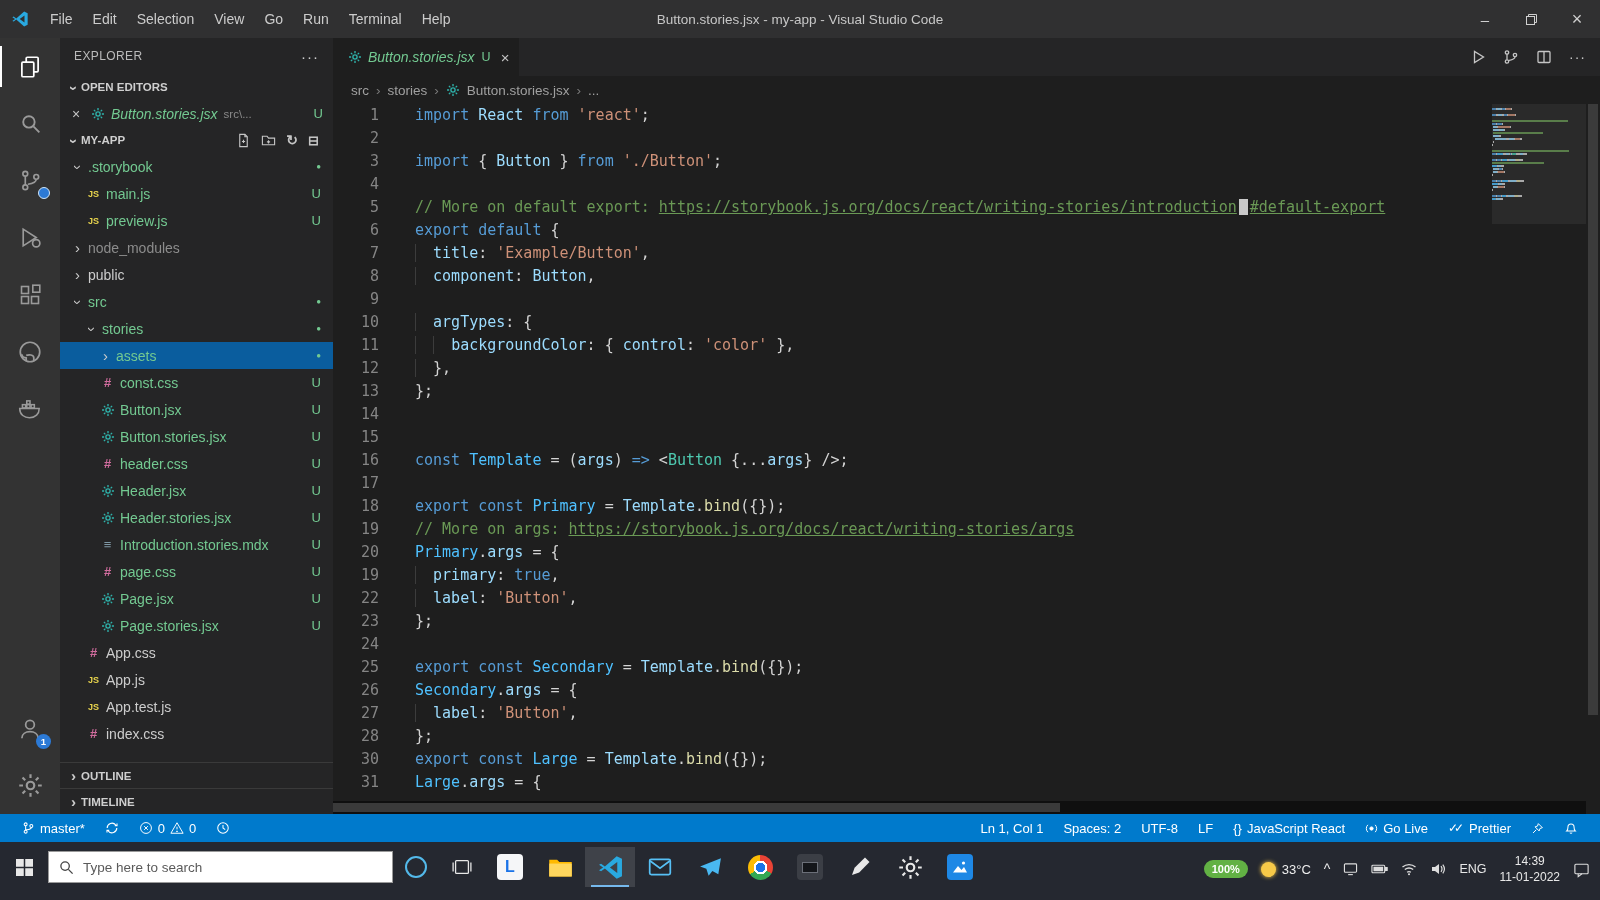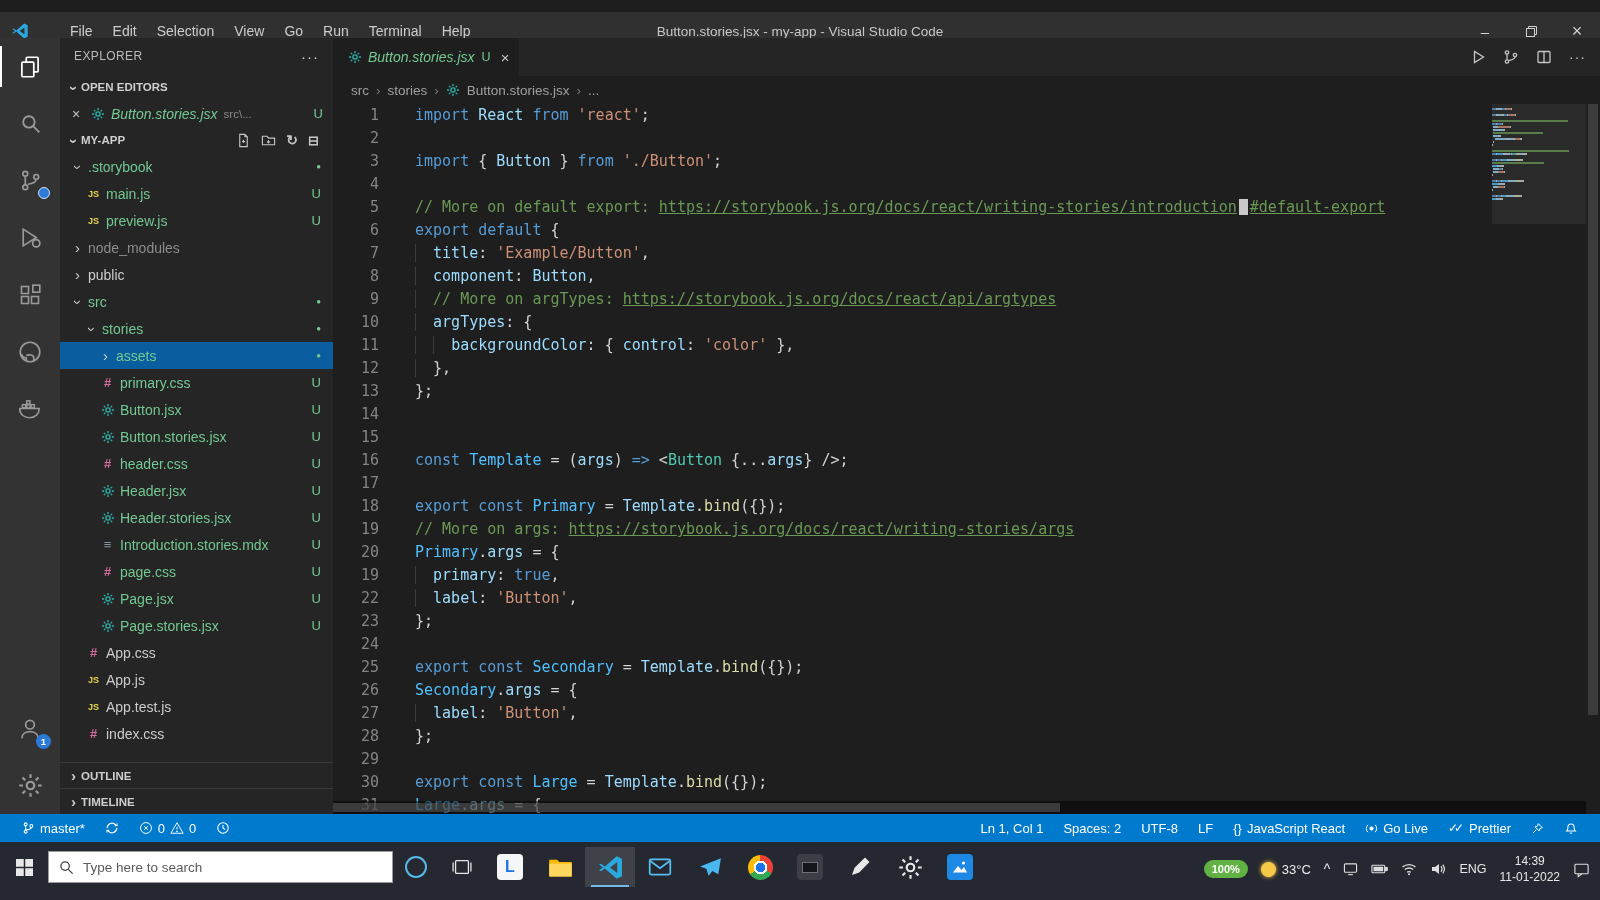--- a/index.html
+++ b/index.html
@@ -5,22 +5,22 @@
   * { box-sizing: border-box; margin: 0; padding: 0; }
   html,body { width:1600px; height:900px; background:#000; }
   .screen {
     position:relative; width:1600px; height:900px; overflow:hidden;
     background:#1e1e1e; font-family:"Liberation Sans", sans-serif; color:#ccc;
     font-size:14px; -webkit-font-smoothing:antialiased;
   }
   svg { display:block; }
 
   
-  .titlebar { position:absolute; top:12px; left:0; width:1600px; height:38px;
-    background:#303031; display:flex; align-items:center;gap:20px; }
+  .titlebar { position:absolute; top:0; left:0; width:1600px; height:38px;
+    background:#303031; display:flex; align-items:center; }
   .tb-logo { width:40px; display:flex; justify-content:center; }
   .menu-item { padding:0 10px; height:38px; display:flex; align-items:center;
     color:#cccccc; font-size:14px; cursor:default; }
   .win-title { position:absolute; left:0; right:0; text-align:center; color:#c7c7c7;
     font-size:13.5px; pointer-events:none; }
   .win-controls { margin-left:auto; display:flex; height:38px; z-index:2; }
   .win-btn { width:46px; height:38px; display:flex; align-items:center; justify-content:center;
     color:#d0d0d0; font-size:15px; }
 
   
@@ -336,21 +336,21 @@
         </div>
         <div class="tree-row selected" style="padding-left: 38px;">
           <span class="chev">›</span>
           <span class="tname green">assets</span>
           <span class="tright">
             <span class="gitdot">●</span>
           </span>
         </div>
         <div class="tree-row" style="padding-left: 38px;">
           <span class="fi fi-css">#</span>
-          <span class="tname green">primary.css</span>
+          <span class="tname green">const.css</span>
           <span class="tright">
             <span class="ubadge">U</span>
           </span>
         </div>
         <div class="tree-row" style="padding-left: 38px;">
           <span class="fi">
             <svg width="14" height="14" viewBox="0 0 16 16" fill="none" stroke="#2FB5AD" stroke-width="1.5">
               <circle cx="8" cy="8" r="2.4"></circle>
               <path d="M8 1.2v2.4M8 12.4v2.4M1.2 8h2.4M12.4 8h2.4M3.3 3.3l1.7 1.7M11 11l1.7 1.7M12.7 3.3 11 5M5 11l-1.7 1.7"></path>
             </svg>
@@ -526,41 +526,40 @@
     <div class="codearea">
       <div id="code-lines">
           <div class="code-line"><span class="gutter">1</span><span class="lcontent"><span class="tok-k">import</span><span class="tok-p"> </span><span class="tok-v">React</span><span class="tok-p"> </span><span class="tok-k">from</span><span class="tok-p"> </span><span class="tok-s">'react'</span><span class="tok-p">;</span></span></div>
           <div class="code-line"><span class="gutter">2</span><span class="lcontent"></span></div>
           <div class="code-line"><span class="gutter">3</span><span class="lcontent"><span class="tok-k">import</span><span class="tok-p"> { </span><span class="tok-v">Button</span><span class="tok-p"> } </span><span class="tok-k">from</span><span class="tok-p"> </span><span class="tok-s">'./Button'</span><span class="tok-p">;</span></span></div>
           <div class="code-line"><span class="gutter">4</span><span class="lcontent"></span></div>
           <div class="code-line"><span class="gutter">5</span><span class="lcontent"><span class="tok-c">// More on default export: </span><span class="tok-l">https://storybook.js.org/docs/react/writing-stories/introduction</span><span class="cursor-box"></span><span class="tok-l">#default-export</span></span></div>
           <div class="code-line"><span class="gutter">6</span><span class="lcontent"><span class="tok-k">export</span><span class="tok-p"> </span><span class="tok-k">default</span><span class="tok-p"> {</span></span></div>
           <div class="code-line"><span class="gutter">7</span><span class="lcontent"><span class="tok-w">  </span><span class="tok-v">title</span><span class="tok-p">: </span><span class="tok-s">'Example/Button'</span><span class="tok-p">,</span></span></div>
           <div class="code-line"><span class="gutter">8</span><span class="lcontent"><span class="tok-w">  </span><span class="tok-v">component</span><span class="tok-p">: </span><span class="tok-v">Button</span><span class="tok-p">,</span></span></div>
-          <div class="code-line"><span class="gutter">9</span><span class="lcontent"><span class="tok-w">  </span><span class="tok-c">// More on argTypes: </span><span class="tok-l">https://storybook.js.org/docs/react/api/argtypes</span></span></div>
+          <div class="code-line"><span class="gutter">9</span></div>
           <div class="code-line"><span class="gutter">10</span><span class="lcontent"><span class="tok-w">  </span><span class="tok-v">argTypes</span><span class="tok-p">: {</span></span></div>
           <div class="code-line"><span class="gutter">11</span><span class="lcontent"><span class="tok-w">    </span><span class="tok-v">backgroundColor</span><span class="tok-p">: { </span><span class="tok-v">control</span><span class="tok-p">: </span><span class="tok-s">'color'</span><span class="tok-p"> },</span></span></div>
           <div class="code-line"><span class="gutter">12</span><span class="lcontent"><span class="tok-w">  </span><span class="tok-p">},</span></span></div>
           <div class="code-line"><span class="gutter">13</span><span class="lcontent"><span class="tok-p">};</span></span></div>
           <div class="code-line"><span class="gutter">14</span><span class="lcontent"></span></div>
           <div class="code-line"><span class="gutter">15</span></div>
           <div class="code-line"><span class="gutter">16</span><span class="lcontent"><span class="tok-k">const</span><span class="tok-p"> </span><span class="tok-V">Template</span><span class="tok-p"> = (</span><span class="tok-v">args</span><span class="tok-p">) </span><span class="tok-k">=&gt;</span><span class="tok-p"> &lt;</span><span class="tok-t">Button</span><span class="tok-p"> {...</span><span class="tok-v">args</span><span class="tok-p">} /&gt;;</span></span></div>
           <div class="code-line"><span class="gutter">17</span><span class="lcontent"></span></div>
           <div class="code-line"><span class="gutter">18</span><span class="lcontent"><span class="tok-k">export</span><span class="tok-p"> </span><span class="tok-k">const</span><span class="tok-p"> </span><span class="tok-V">Primary</span><span class="tok-p"> = </span><span class="tok-v">Template</span><span class="tok-p">.</span><span class="tok-m">bind</span><span class="tok-p">({});</span></span></div>
           <div class="code-line"><span class="gutter">19</span><span class="lcontent"><span class="tok-c">// More on args: </span><span class="tok-l">https://storybook.js.org/docs/react/writing-stories/args</span></span></div>
           <div class="code-line"><span class="gutter">20</span><span class="lcontent"><span class="tok-V">Primary</span><span class="tok-p">.</span><span class="tok-v">args</span><span class="tok-p"> = {</span></span></div>
           <div class="code-line"><span class="gutter">19</span><span class="lcontent"><span class="tok-w">  </span><span class="tok-v">primary</span><span class="tok-p">: </span><span class="tok-b">true</span><span class="tok-p">,</span></span></div>
           <div class="code-line"><span class="gutter">22</span><span class="lcontent"><span class="tok-w">  </span><span class="tok-v">label</span><span class="tok-p">: </span><span class="tok-s">'Button'</span><span class="tok-p">,</span></span></div>
           <div class="code-line"><span class="gutter">23</span><span class="lcontent"><span class="tok-p">};</span></span></div>
           <div class="code-line"><span class="gutter">24</span><span class="lcontent"></span></div>
           <div class="code-line"><span class="gutter">25</span><span class="lcontent"><span class="tok-k">export</span><span class="tok-p"> </span><span class="tok-k">const</span><span class="tok-p"> </span><span class="tok-V">Secondary</span><span class="tok-p"> = </span><span class="tok-v">Template</span><span class="tok-p">.</span><span class="tok-m">bind</span><span class="tok-p">({});</span></span></div>
           <div class="code-line"><span class="gutter">26</span><span class="lcontent"><span class="tok-V">Secondary</span><span class="tok-p">.</span><span class="tok-v">args</span><span class="tok-p"> = {</span></span></div>
           <div class="code-line"><span class="gutter">27</span><span class="lcontent"><span class="tok-w">  </span><span class="tok-v">label</span><span class="tok-p">: </span><span class="tok-s">'Button'</span><span class="tok-p">,</span></span></div>
           <div class="code-line"><span class="gutter">28</span><span class="lcontent"><span class="tok-p">};</span></span></div>
-          <div class="code-line"><span class="gutter">29</span><span class="lcontent"></span></div>
           <div class="code-line"><span class="gutter">30</span><span class="lcontent"><span class="tok-k">export</span><span class="tok-p"> </span><span class="tok-k">const</span><span class="tok-p"> </span><span class="tok-V">Large</span><span class="tok-p"> = </span><span class="tok-v">Template</span><span class="tok-p">.</span><span class="tok-m">bind</span><span class="tok-p">({});</span></span></div>
           <div class="code-line"><span class="gutter">31</span><span class="lcontent"><span class="tok-V">Large</span><span class="tok-p">.</span><span class="tok-v">args</span><span class="tok-p"> = {</span></span></div>
         </div>
       <div class="minimap">
         <div class="mm-slider"></div>
         <div id="minimap-content" style="position:relative; padding-top:4px;">
             <div class="mm-line">
               <span style="width: 4px; background: rgb(86, 156, 214); opacity: 0.75;"></span>
               <span style="width: 1px; background: rgb(212, 212, 212); opacity: 0.75;"></span>
               <span style="width: 4px; background: rgb(156, 220, 254); opacity: 0.75;"></span>

